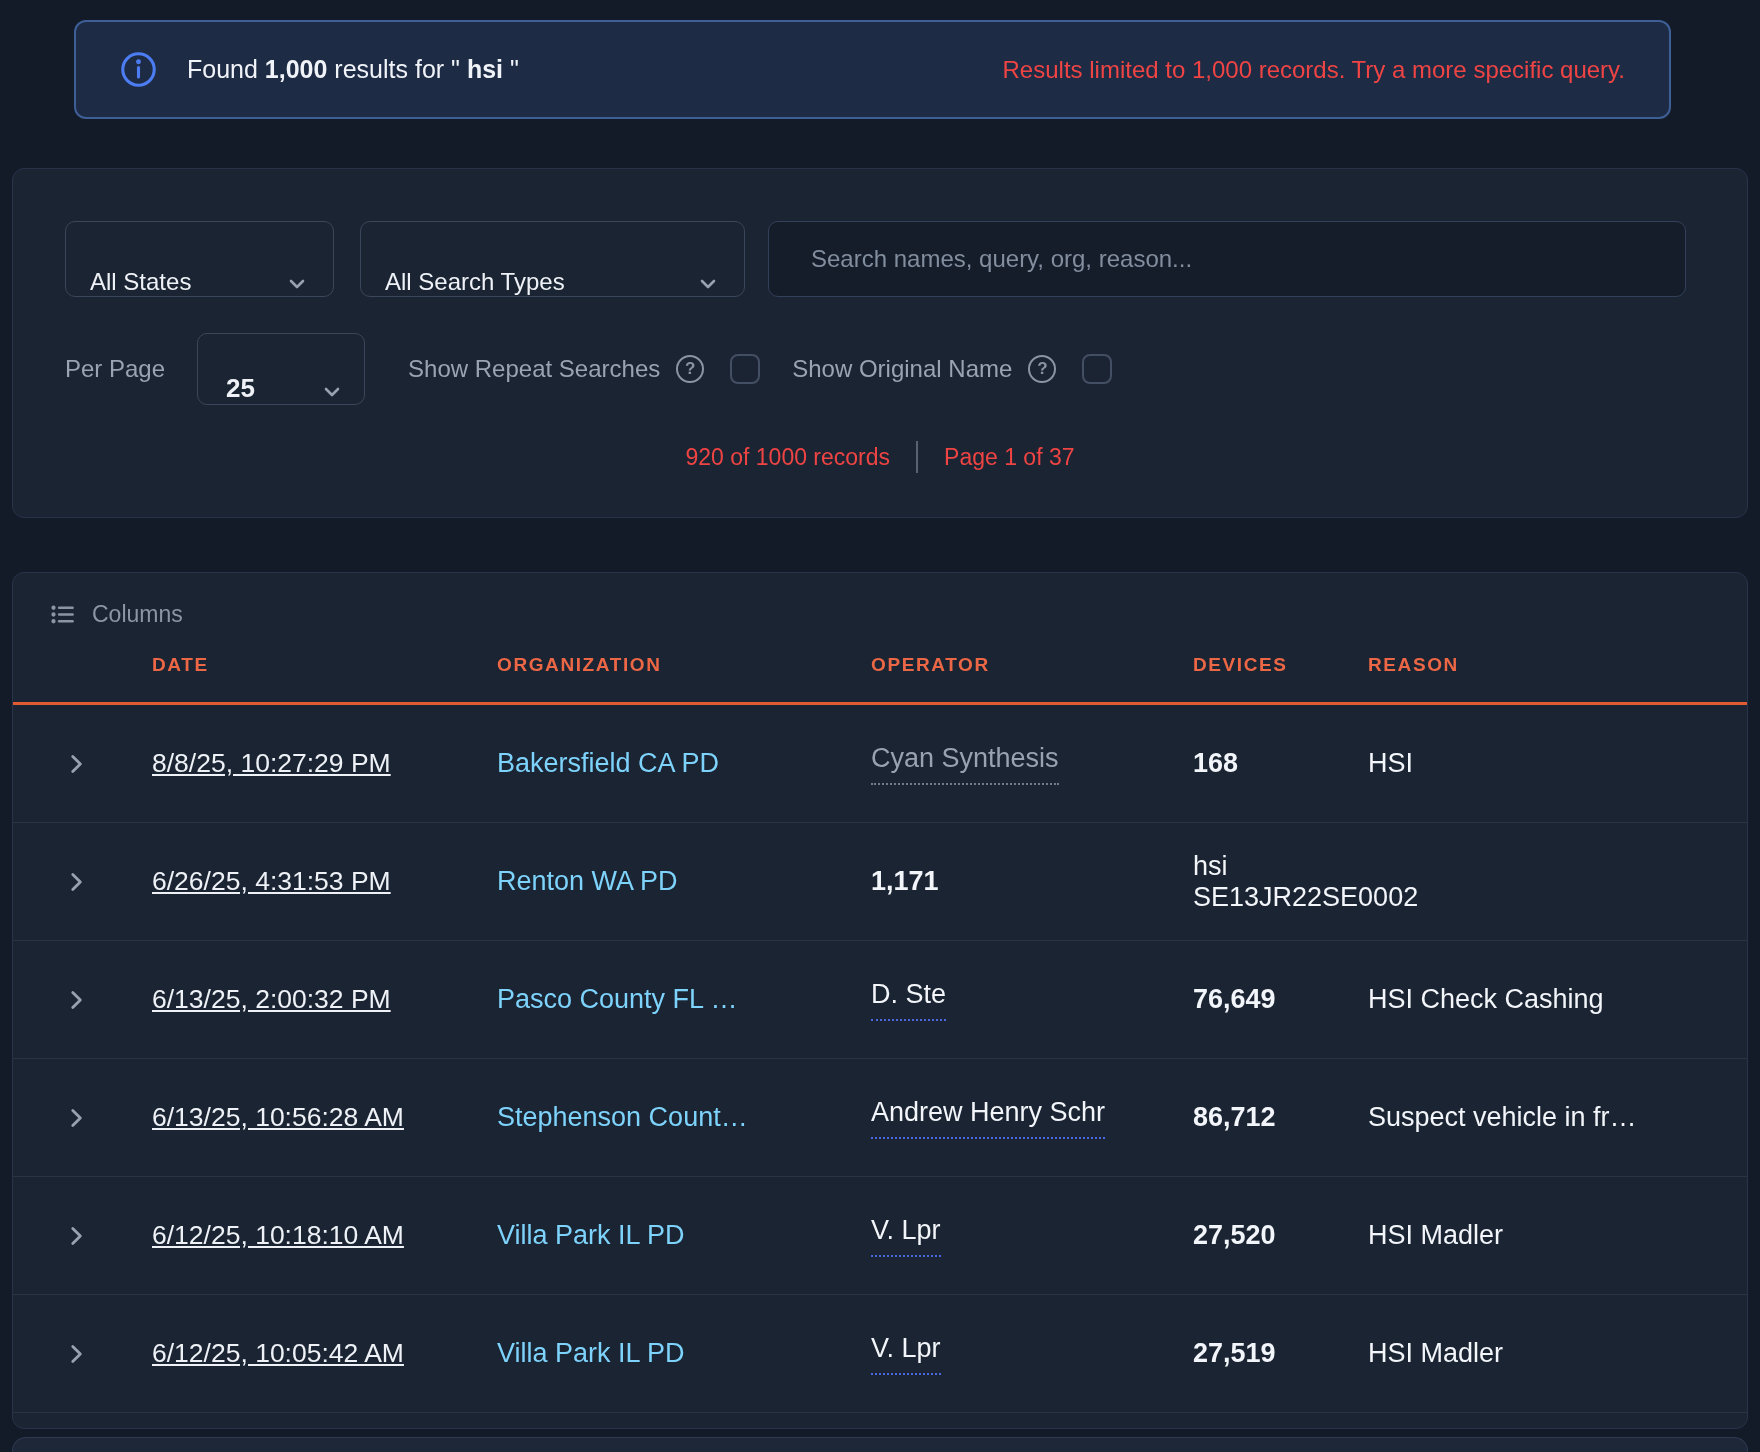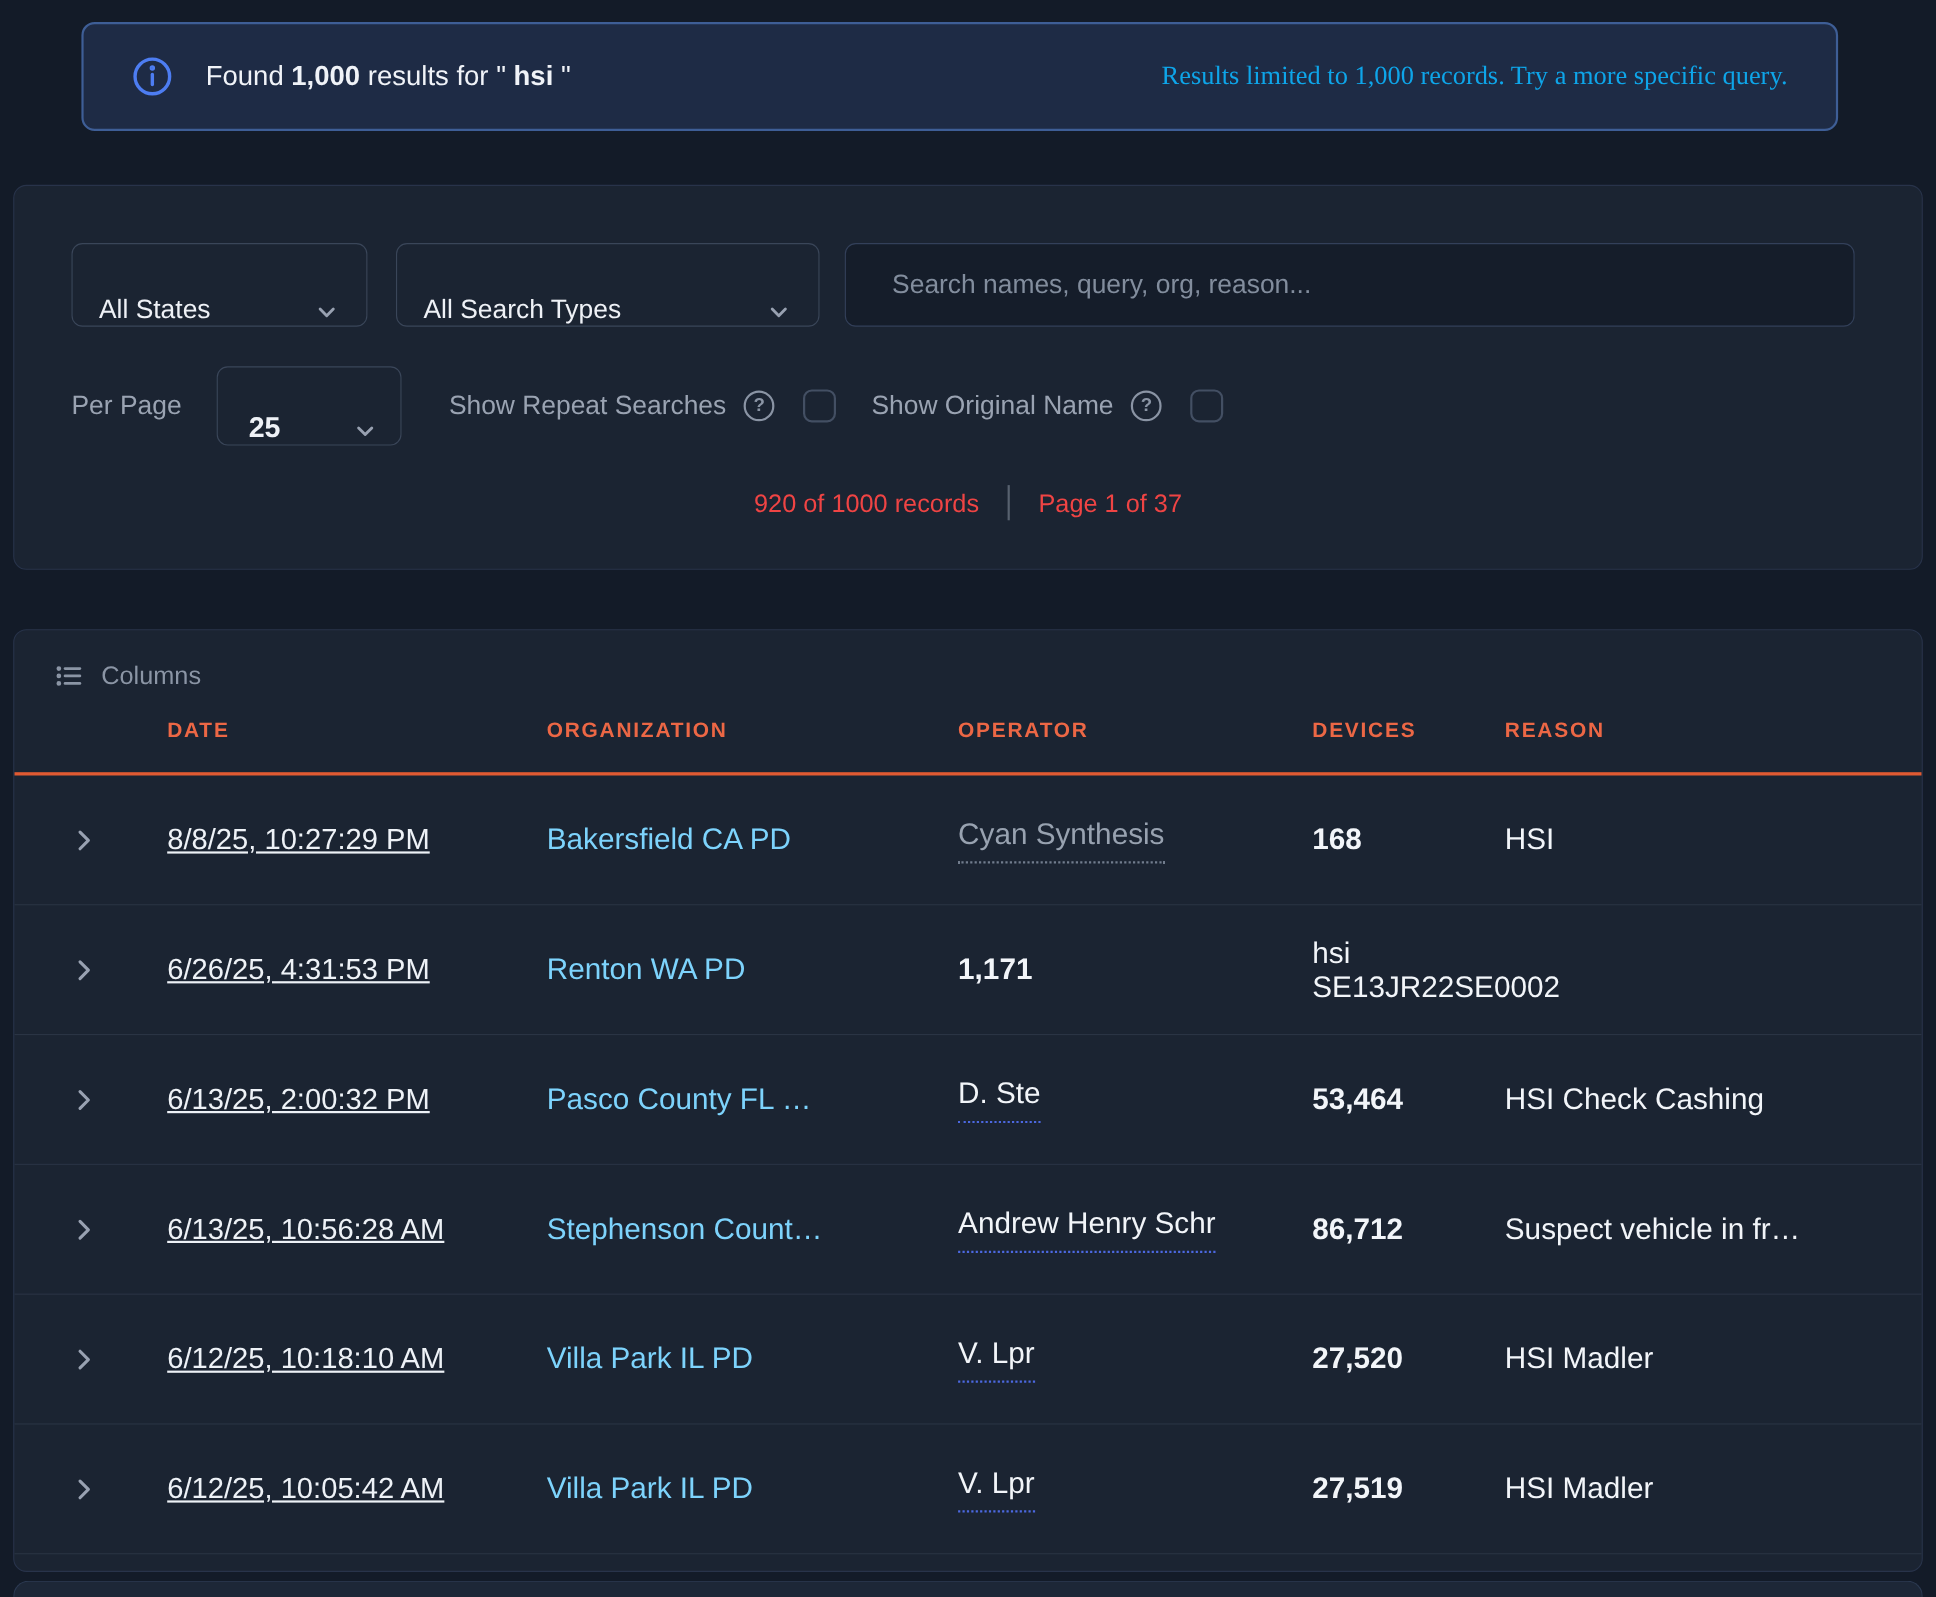--- a/index.html
+++ b/index.html
@@ -13,21 +13,21 @@
   
   .banner{
     position:absolute; left:74px; top:20px; width:1597px; height:99px;
     background:#1e2b45; border:2px solid #3e5e96; border-radius:12px;
     display:flex; align-items:center; padding:0 44px;
   }
   .info-icon{ width:37px; height:37px; margin-right:30px; flex:0 0 auto; }
   .banner-text{ font-size:25px; color:#f0f3f8; display:flex; align-items:baseline; }
   .banner-text span{ white-space:pre; }
   .banner-text .b{ font-weight:700; }
-  .banner-note{ margin-left:auto; font-size:24px; color:#0ea5e9;font-family:Liberation Serif, serif; }
+  .banner-note{ margin-left:auto; font-size:24px; color:#ef4444; }
 
   
   .filter-panel{
     position:absolute; left:12px; top:168px; width:1736px; height:350px;
     background:#1b2432; border:1px solid #28334a; border-radius:12px;
     padding:52px 52px 0;
   }
   .frow1{ display:flex; }
   .select{
     height:76px; border:1.5px solid #3a4659; border-radius:10px; background:transparent;
@@ -228,21 +228,21 @@
             <path d="M9 5l7 7-7 7"></path>
           </svg>
       </button>
       <span class="cell-date">6/13/25, 2:00:32 PM</span>
       <span class="cell-org">Pasco County FL …</span>
       <span>
         <span class="op-wrap">
           <span>D. Ste</span>
         </span>
       </span>
-      <span class="cell-dev">53,464</span>
+      <span class="cell-dev">76,649</span>
       <span class="cell-reason">HSI Check Cashing</span>
     </div>
 
     <div class="grid trow">
       <button class="expand-btn">
         <svg viewBox="0 0 24 24" width="26" height="26" fill="none" stroke="#98a1b1" stroke-width="2.6" stroke-linecap="round" stroke-linejoin="round">
             <path d="M9 5l7 7-7 7"></path>
           </svg>
       </button>
       <span class="cell-date">6/13/25, 10:56:28 AM</span>

